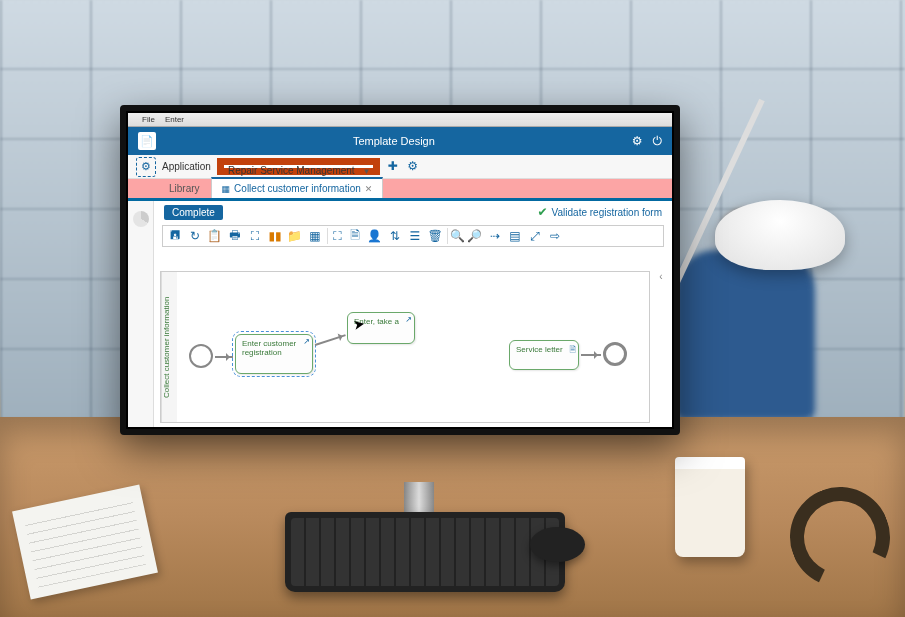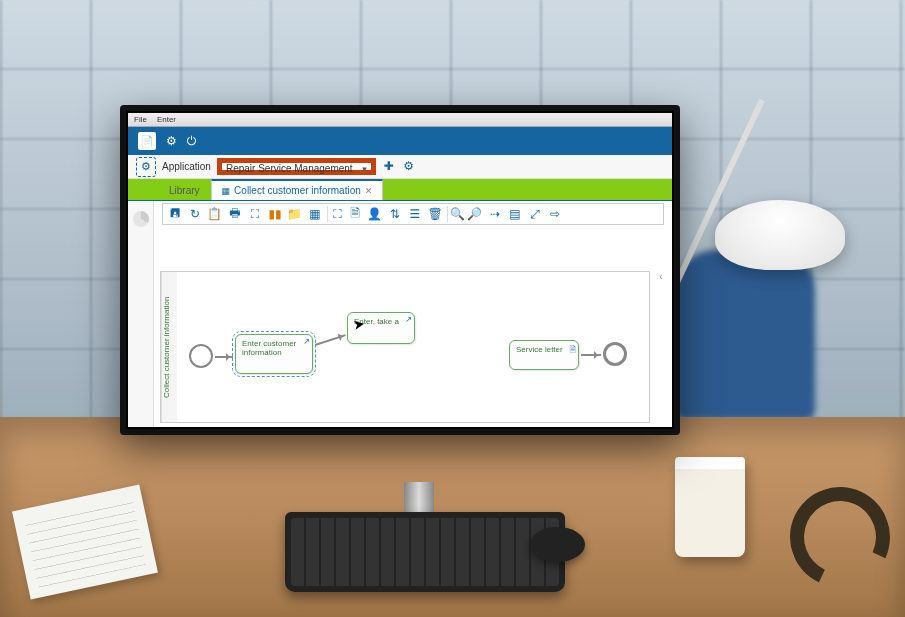--- a/index.html
+++ b/index.html
@@ -37,34 +37,34 @@
   .monitor-stand{position:absolute;left:404px;bottom:65px;width:30px;height:70px;background:linear-gradient(90deg,#888,#ddd,#888);}
   .monitor-base{position:absolute;left:330px;bottom:45px;width:180px;height:30px;background:linear-gradient(180deg,#ccc,#999);border-radius:50%;}
   .monitor{
     position:absolute; left:120px; top:105px; width:560px; height:330px;
     background:#000; border:6px solid #111; border-radius:4px;
     box-shadow:0 15px 40px rgba(0,0,0,.5);
   }
   .screen{position:absolute;inset:2px;background:#fff;overflow:hidden;}
 
   
-  .menubar{height:14px;background:linear-gradient(#f0f0f0,#dcdcdc);border-bottom:1px solid #aaa;font-size:8px;display:flex;gap:10px;padding:0 6px;align-items:center;color:#333;}
+  .menubar{height:14px;background:linear-gradient(#f0f0f0,#dcdcdc);border-bottom:1px solid #aaa;font-size:8px;display:flex;gap:10px;padding:0 14px;align-items:center;color:#333;}
   .titlebar{height:28px;background:#1566a0;display:flex;align-items:center;padding:0 10px;color:#fff;font-size:12px;gap:10px;}
   .titlebar .logo{width:18px;height:18px;background:#fff;border-radius:2px;display:flex;align-items:center;justify-content:center;color:#1566a0;font-size:11px;}
   .titlebar .appname{font-weight:bold;font-size:13px;flex:0 0 auto;}
   .titlebar .subtitle{flex:1;text-align:center;font-size:11px;}
   .titlebar .tb-icon{cursor:pointer;}
 
   .approw{height:24px;background:#f7f7f7;border-bottom:1px solid #ddd;display:flex;align-items:center;padding:0 8px;gap:6px;font-size:10px;color:#333;}
   .gearbox{width:20px;height:20px;border:1px dashed #1566a0;border-radius:3px;display:flex;align-items:center;justify-content:center;color:#1566a0;font-size:11px;}
-  .app-select{border:5px solid #c2410c;background:#fff;height:17px;font-size:10px;padding:0 18px 0 4px;position:relative;}
+  .app-select{border:7px solid #c2410c;background:#fff;height:17px;font-size:10px;padding:0 18px 0 4px;position:relative;}
   .app-select::after{content:"▾";position:absolute;right:4px;top:1px;font-size:9px;color:#555;}
   .smallbtn{width:14px;height:14px;color:#1566a0;font-size:12px;line-height:12px;text-align:center;cursor:pointer;}
 
-  .tabrow{height:22px;background:#84cc16;border-bottom:1px solid #0369a1;display:flex;align-items:flex-end;padding-left:30px;font-size:10px;}
+  .tabrow{height:22px;background:#fca5a5;border-bottom:3px solid #0369a1;display:flex;align-items:flex-end;padding-left:30px;font-size:10px;}
   .tab{padding:4px 10px;border:1px solid transparent;border-bottom:none;color:#555;display:flex;align-items:center;gap:4px;cursor:pointer;}
   .tab.active{border-color:#ccc;background:#fff;color:#1566a0;border-top:2px solid #1566a0;}
   .tab .close{font-size:9px;color:#888;}
   .tab .tabicon{color:#1566a0;font-size:9px;}
 
   .body{display:flex;height:calc(100% - 14px - 28px - 24px - 22px);}
   .leftgutter{width:26px;background:#f7f7f7;border-right:1px solid #ddd;padding-top:10px;text-align:center;}
   .leftgutter .gicon{width:16px;height:16px;margin:0 auto 8px;border-radius:50%;background:conic-gradient(#ccc 0 120deg,#e4e4e4 120deg 360deg);}
   .main{flex:1;background:#fff;position:relative;}
 
@@ -112,20 +112,21 @@
   <div class="monitor">
     <div class="screen">
 
       <div class="menubar">
         <span>File</span>
         <span>Enter</span>
       </div>
 
       <div class="titlebar">
         <span class="logo">📄</span>
+        <span class="subtitle">Template Design</span>
         <span class="tb-icon">⚙</span>
         <span class="tb-icon">⏻</span>
       </div>
 
       <div class="approw">
         <span class="gearbox">⚙</span>
         <span>Application</span>
         <span class="app-select">Repair Service Management</span>
         <span class="smallbtn">✚</span>
         <span class="smallbtn">⚙</span>
@@ -142,20 +143,28 @@
         </div>
       </div>
 
       <div class="body">
         <div class="leftgutter">
           <div class="gicon"></div>
         </div>
 
         <div class="main">
 
+          <div class="statusrow">
+            <span class="badge">Complete</span>
+            <span class="spacer"></span>
+            <span class="validate">
+              <span class="checkmark">✔</span>
+              <span>Validate registration form</span>
+            </span>
+          </div>
 
 
           <div class="iconbar">
             <span class="ibtn">🖪</span>
             <span class="ibtn">↻</span>
             <span class="ibtn">📋</span>
             <span class="ibtn">🖶</span>
             <span class="ibtn">⛶</span>
             <span class="ibtn" style="color:#d97a00">▮▮</span>
             <span class="ibtn" style="color:#d9a400">📁</span>
@@ -175,21 +184,21 @@
           </div>
 
           <div class="canvas">
             <div class="lane-label">Collect customer information</div>
 
             <div class="start" style="left:28px;top:72px"></div>
             <div class="arrow" style="left:54px;top:84px;width:18px"></div>
 
             <div class="task selected" style="left:74px;top:62px;width:78px;height:40px">
               <span class="corner">↗</span>
-              <span>Enter customer information</span>
+              <span>Enter customer registration</span>
             </div>
 
             <div class="arrow" style="left:154px;top:72px;width:32px;transform:rotate(-18deg);transform-origin:left"></div>
 
             <div class="task" style="left:186px;top:40px;width:68px;height:32px">
               <span class="corner">↗</span>
               <span>Enter, take a</span>
             </div>
             <span class="cursor" style="left:192px;top:44px">➤</span>
 

